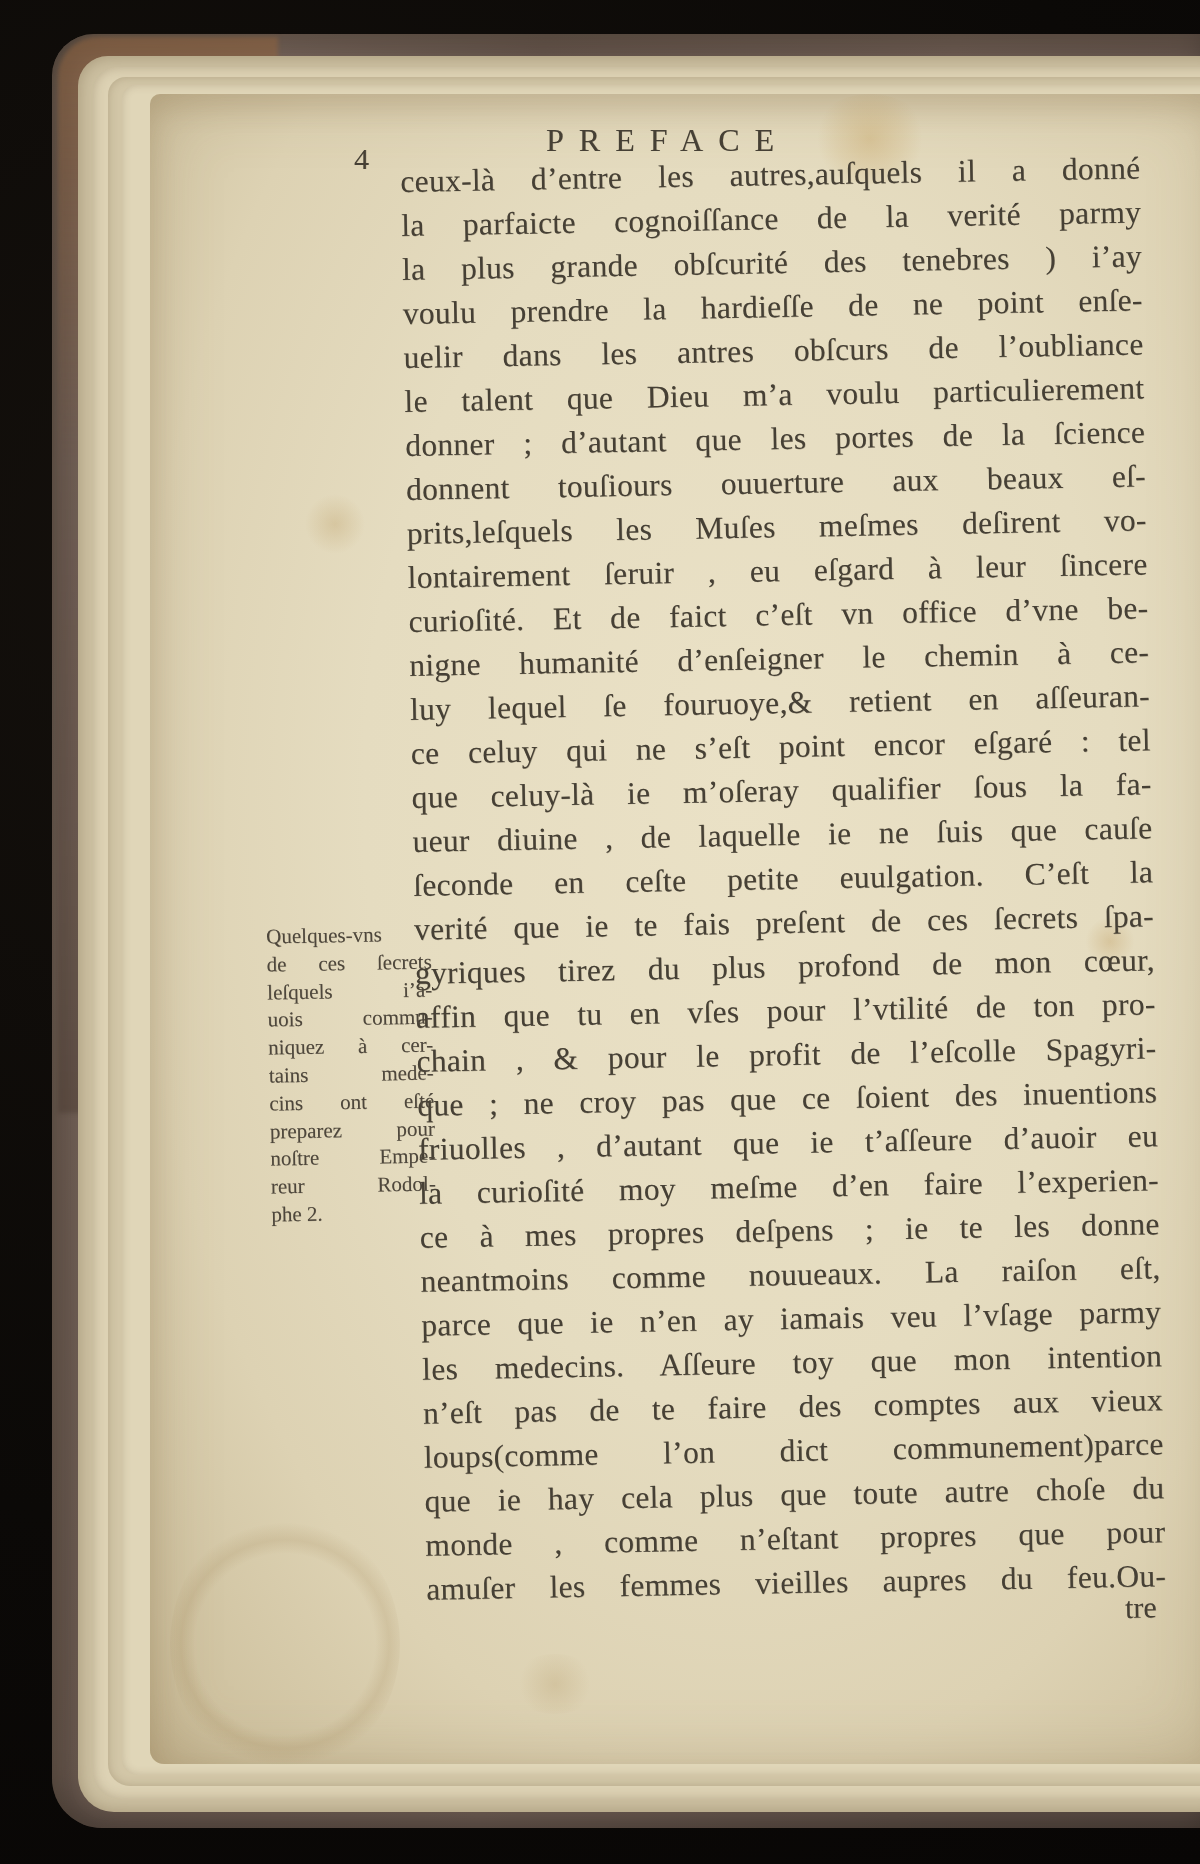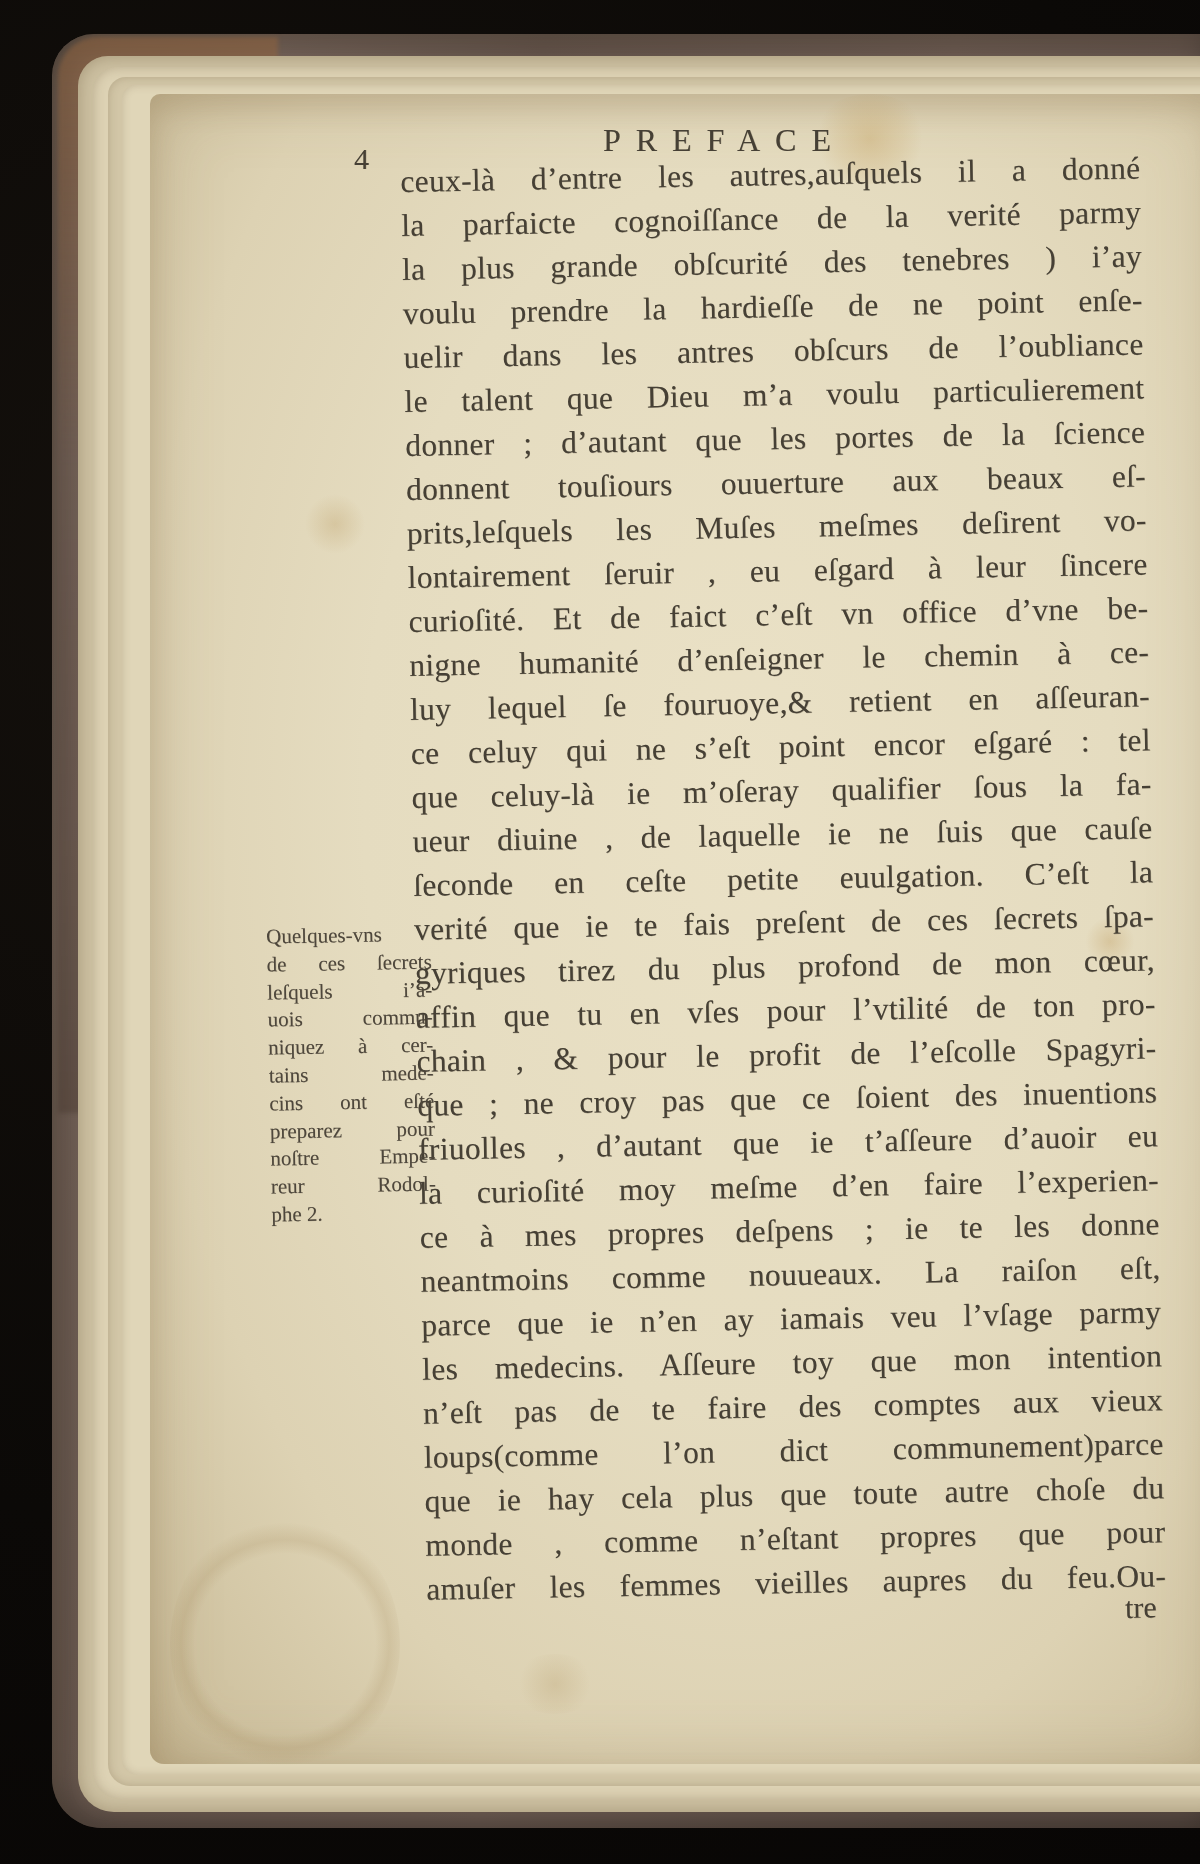--- a/index.html
+++ b/index.html
@@ -36,21 +36,21 @@
     background:radial-gradient(circle,rgba(170,130,60,.22) 0%,transparent 65%);}
   .stain-3{left:20px;top:1420px;width:230px;height:260px;border-radius:50%;
     background:radial-gradient(circle, transparent 52%, rgba(150,120,70,.16) 60%, transparent 70%);}
   .stain-4{left:930px;top:820px;width:60px;height:55px;border-radius:50%;
     background:radial-gradient(circle,rgba(175,130,55,.25) 0%,transparent 60%);}
   .stain-5{left:360px;top:1560px;width:90px;height:60px;border-radius:50%;
     background:radial-gradient(circle,rgba(160,125,65,.18) 0%,transparent 65%);}
   
   .ink{color:#464035;text-shadow:.4px .4px .6px rgba(70,58,42,.35);}
   .folio{position:absolute;left:204px;top:48px;font-size:30px;}
-  .running-title{position:absolute;left:381px;top:28px;width:300px;text-align:right;
+  .running-title{position:absolute;left:381px;top:28px;width:300px;text-align:left;
     font-size:32px;letter-spacing:15px;padding-left:15px;}
   .text-block{position:absolute;left:250px;top:66px;width:740px;
     transform:rotate(-1.05deg);transform-origin:0 0;}
   .line{height:44px;line-height:44px;font-size:31.5px;letter-spacing:.3px;
     text-align:justify;text-align-last:justify;white-space:nowrap;}
   .catchword{position:absolute;top:1444px;right:10px;font-size:30px;}
   .margin-note{position:absolute;left:-148px;top:761px;width:165px;}
   .mn-line{height:27.8px;line-height:27.8px;font-size:21px;color:#4e473c;
     text-align:justify;text-align-last:justify;white-space:nowrap;
     text-shadow:.3px .3px .5px rgba(70,58,42,.3);}

